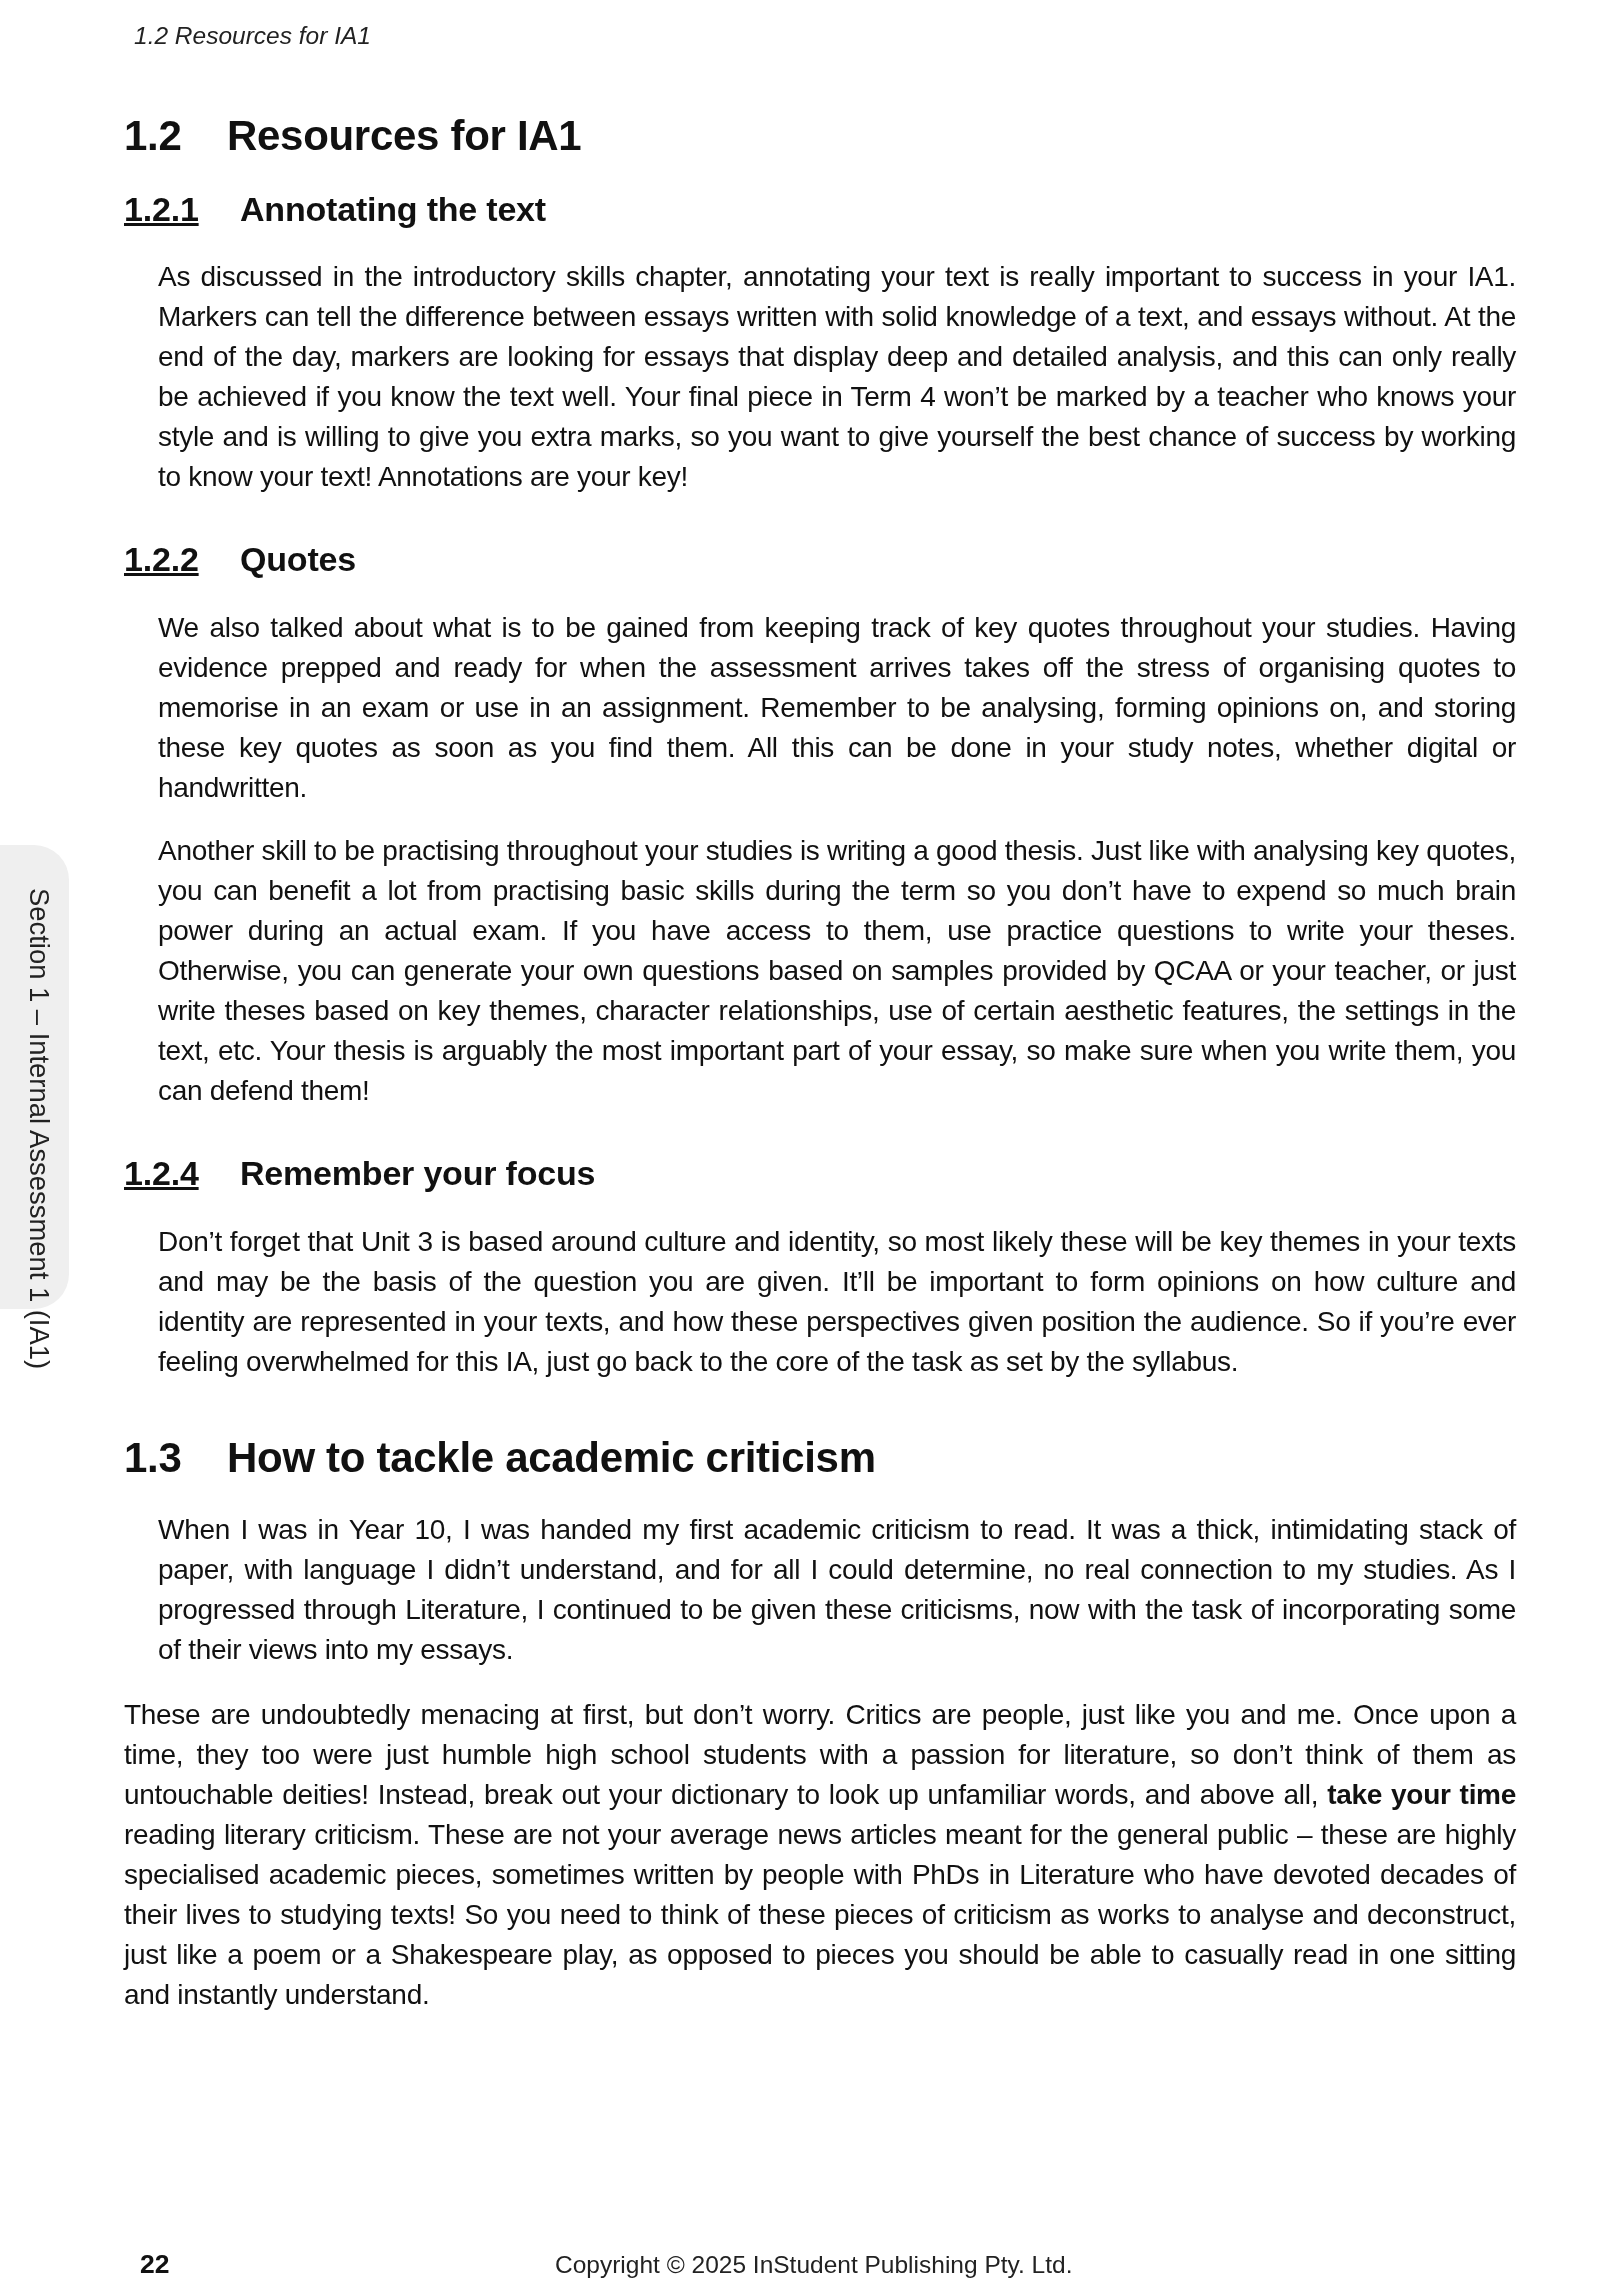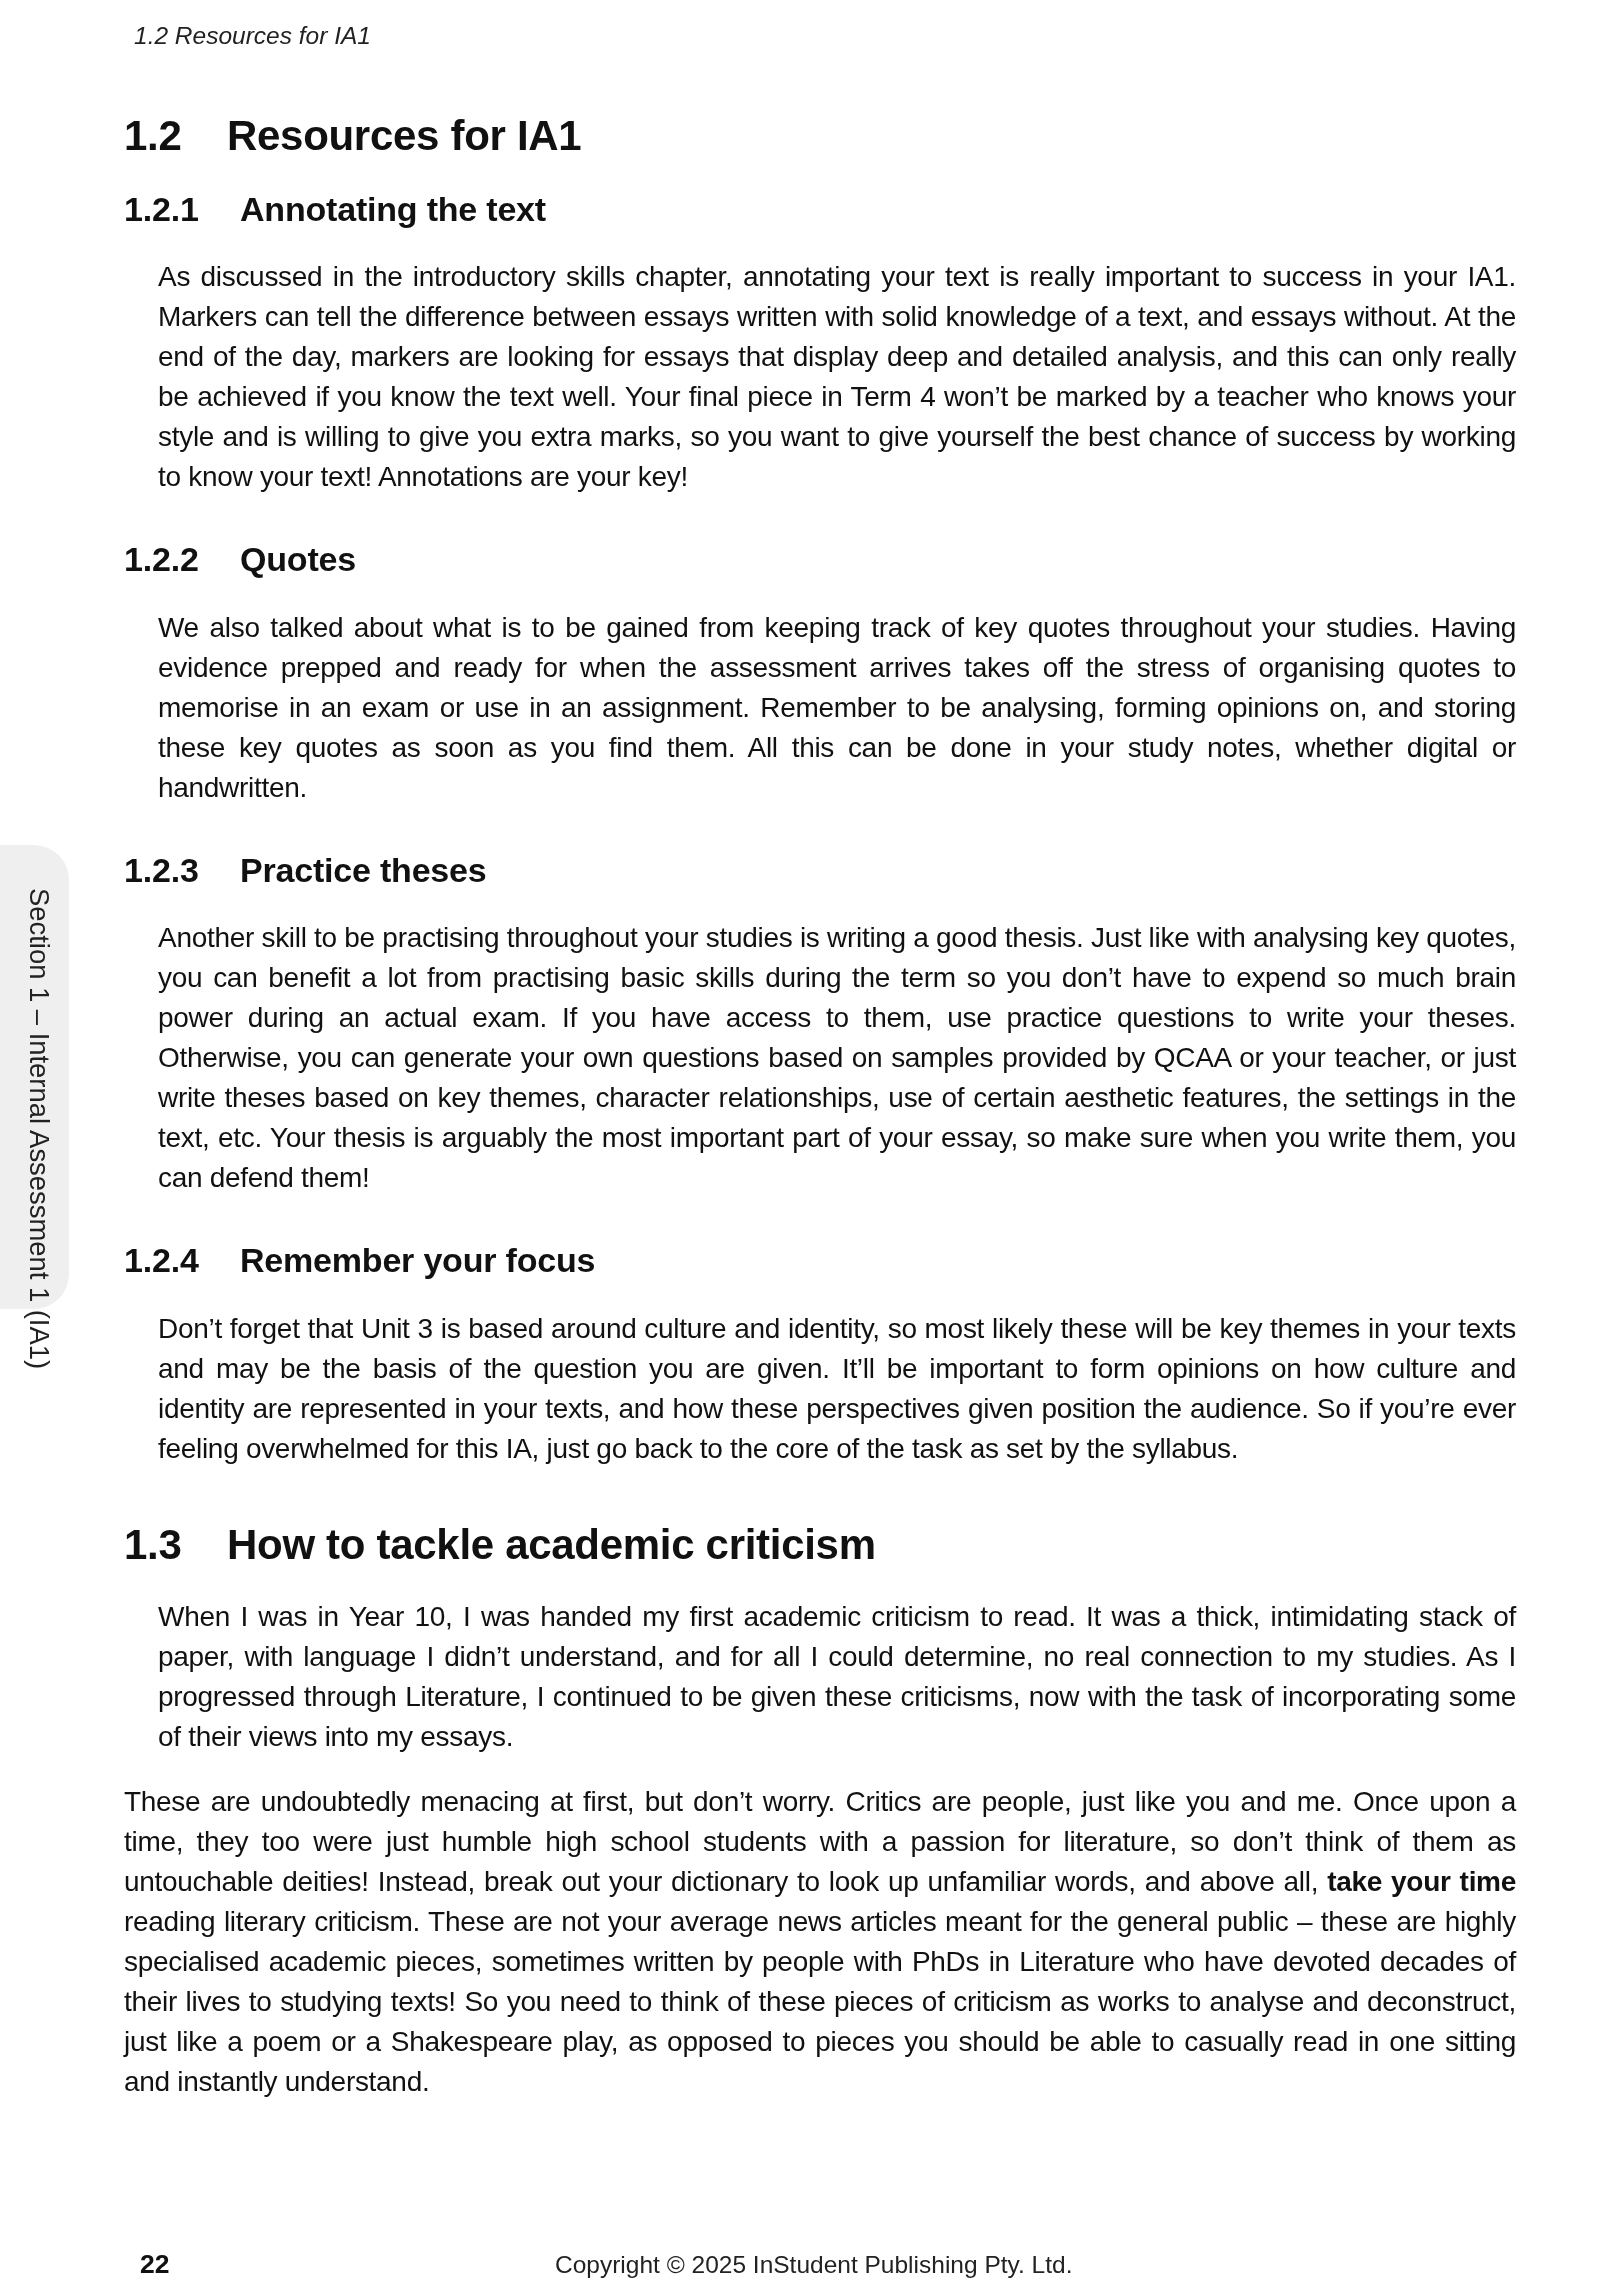--- a/index.html
+++ b/index.html
@@ -3,21 +3,21 @@
 <meta charset="utf-8">
 <style>
   html, body { margin:0; padding:0; background:#ffffff; }
   body { width:1621px; height:2293px; position:relative; overflow:hidden; font-family:"Liberation Sans", sans-serif; color:#111; }
   .running-head { position:absolute; left:134px; top:21.6px; font-size:24.5px; font-style:italic; color:#222; }
   .content { position:absolute; left:124px; top:106px; width:1392px; }
   h2 { font-size:42px; font-weight:bold; margin:0; line-height:59px; letter-spacing:-0.3px; }
   h3 { font-size:34px; font-weight:bold; margin:0; line-height:49px; letter-spacing:-0.2px; }
   .num { display:inline-block; }
   h2 .num { width:103px; }
-  h3 .num { width:116px; }
+  h3 .num { width:116px;text-decoration:underline; }
   p { font-size:28px; line-height:40px; margin:0; text-align:justify; letter-spacing:-0.3px; }
   .sec-h2 { margin-top:0; }
   .h3-first { margin-top:19.6px; }
   .h3 { margin-top:38px; }
   .p-after-h { margin-top:23.5px;margin-left:34px; }
   .h2-second { margin-top:46px; }
   .p-gap { margin-top:25px; }
   .side-tab { position:absolute; left:0; top:845px; width:69px; height:464px; background:#efefef; border-radius:0 35px 35px 0; }
   .side-text { position:absolute; left:13.7px; top:888px; width:39px; height:392px; }
   .side-text span { position:absolute; left:41px; top:0; transform-origin:0 0; transform:rotate(90deg); white-space:nowrap; font-size:27.4px; color:#222; }
@@ -42,23 +42,20 @@
   <h3 class="h3-first">
     <span class="num">1.2.1</span><span>Annotating the text</span>
   </h3>
   <p class="p-after-h">As discussed in the introductory skills chapter, annotating your text is really important to success in your IA1.  Markers can tell the difference between essays written with solid knowledge of a text, and essays without. At the end of the day, markers are looking for essays that display deep and detailed analysis, and this can only really be achieved if you know the text well. Your final piece in Term 4 won’t be marked by a teacher who knows your style and is willing to give you extra marks, so you want to give yourself the best chance of success by working to know your text! Annotations are your key!</p>
 
   <h3 class="h3">
     <span class="num">1.2.2</span><span>Quotes</span>
   </h3>
   <p class="p-after-h">We also talked about what is to be gained from keeping track of key quotes throughout your studies. Having evidence prepped and ready for when the assessment arrives takes off the stress of organising quotes to memorise in an exam or use in an assignment.  Remember to be analysing, forming opinions on, and storing these key quotes as soon as you find them. All this can be done in your study notes, whether digital or handwritten.</p>
 
-  <h3 class="h3">
-    <span class="num">1.2.3</span><span>Practice theses</span>
-  </h3>
   <p class="p-after-h">Another skill to be practising throughout your studies is writing a good thesis. Just like with analysing key quotes, you can benefit a lot from practising basic skills during the term so you don’t have to expend so much brain power during an actual exam.  If you have access to them, use practice questions to write your theses. Otherwise, you can generate your own questions based on samples provided by QCAA or your teacher, or just write theses based on key themes, character relationships, use of certain aesthetic features, the settings in the text, etc. Your thesis is arguably the most important part of your essay, so make sure when you write them, you can defend them!</p>
 
   <h3 class="h3">
     <span class="num">1.2.4</span><span>Remember your focus</span>
   </h3>
   <p class="p-after-h">Don’t forget that Unit 3 is based around culture and identity, so most likely these will be key themes in your texts and may be the basis of the question you are given. It’ll be important to form opinions on how culture and identity are represented in your texts, and how these perspectives given position the audience.  So if you’re ever feeling overwhelmed for this IA, just go back to the core of the task as set by the syllabus.</p>
 
   <h2 class="h2-second">
     <span class="num">1.3</span><span>How to tackle academic criticism</span>
   </h2>

